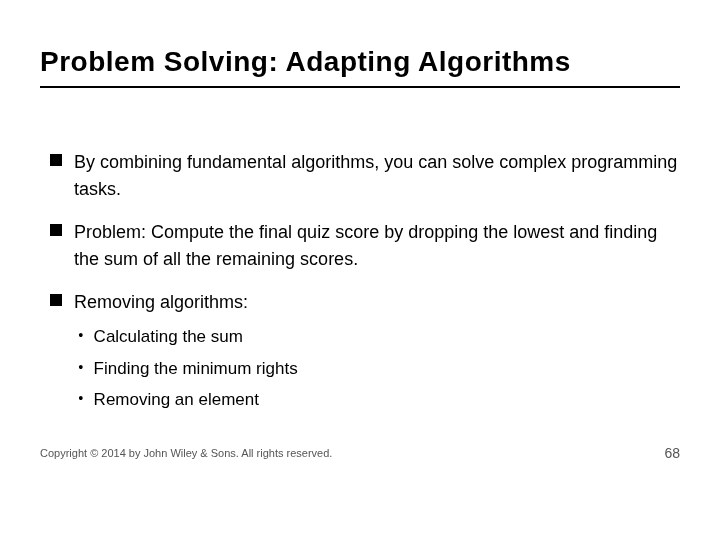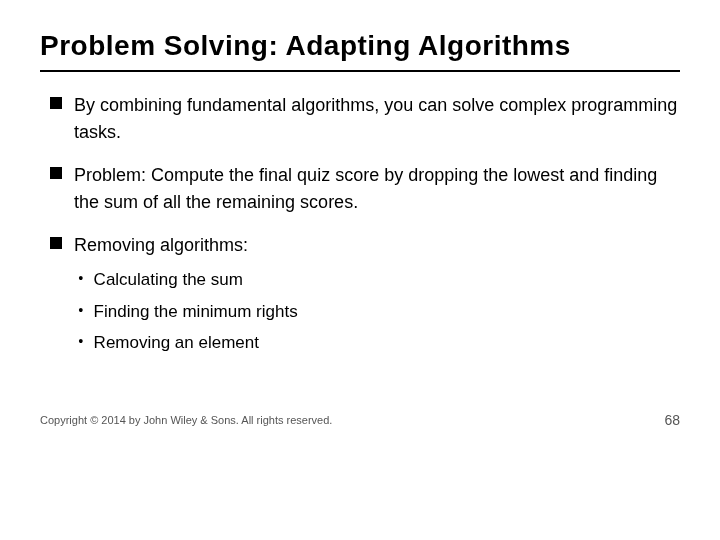--- a/index.html
+++ b/index.html
@@ -15,41 +15,42 @@
       font-family: Georgia, 'Times New Roman', serif;
       overflow: hidden;
     }
 
     .slide-container {
       width: 720px;
       height: 448px;
       background: #ffffff;
       display: flex;
       flex-direction: column;
-      padding: 30px 40px 20px 40px;
+      padding: 46px 40px 20px 40px;
       position: relative;
     }
 
     .title-section {
       border-bottom: 2px solid #000000;
       padding-bottom: 8px;
       margin-bottom: 20px;
     }
 
     .slide-title {
       font-size: 28px;
       font-weight: bold;
       color: #000000;
       font-family: Arial, Helvetica, sans-serif;
       letter-spacing: 0.5px;
     }
 
     .content-section {
       flex: 1;
       padding-left: 10px;
+      margin-top: 41px;
     }
 
     .bullet-item {
       display: flex;
       align-items: flex-start;
       margin-bottom: 16px;
     }
 
     .bullet-square {
       width: 12px;

